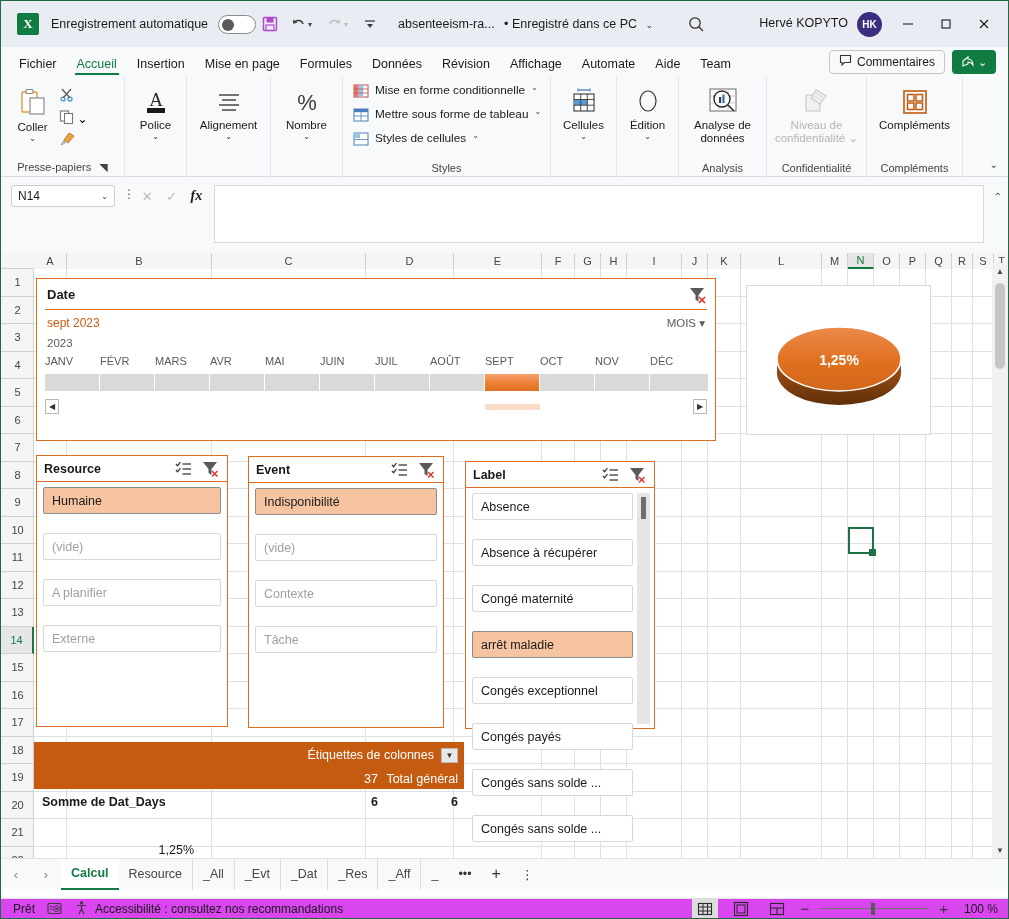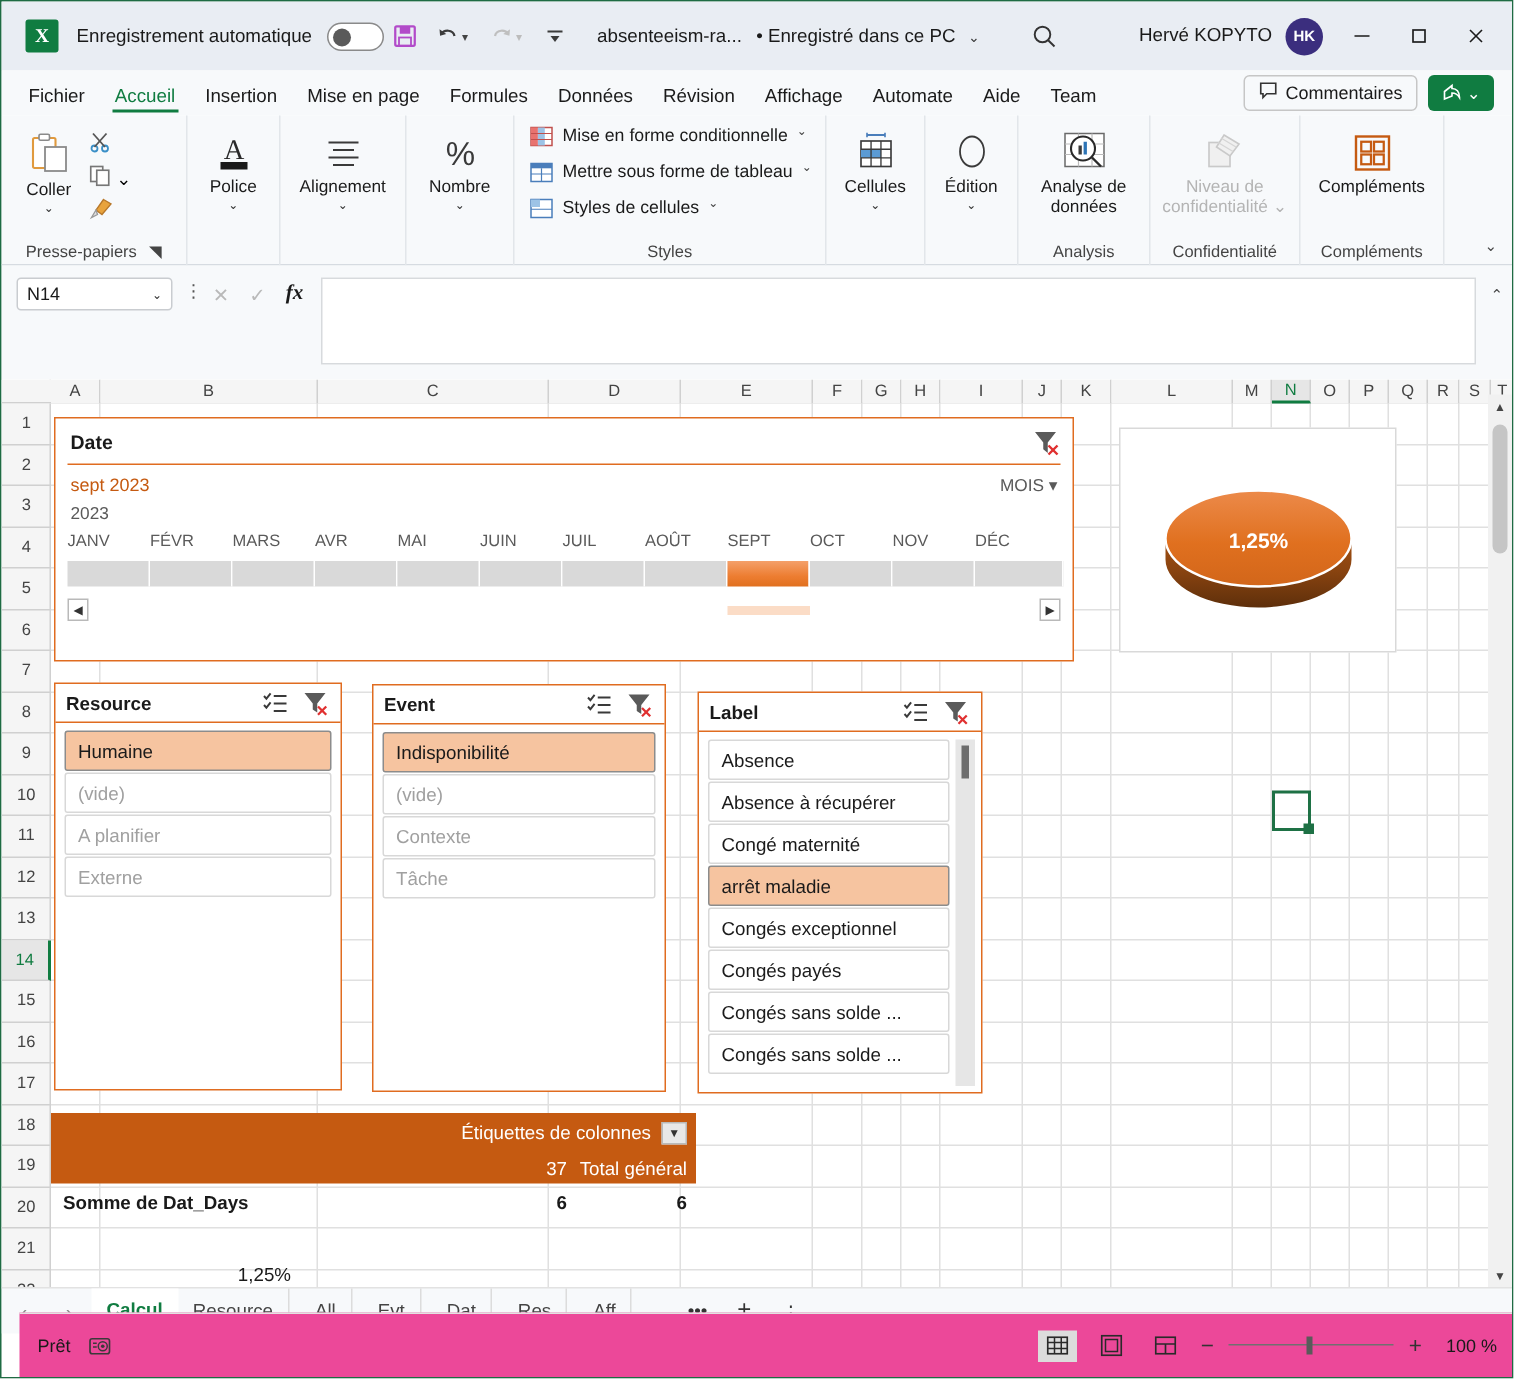--- a/index.html
+++ b/index.html
@@ -280,21 +280,21 @@
     font-size: 12.5px; font-weight: bold; color: #1a1a1a;
     border-bottom: 1px solid #e06c20;
     position: relative;
   }
   .slicer-head .ic { position: absolute; top: 4px; width: 18px; height: 18px; }
   .slicer-items { padding: 5px 6px 0 6px; }
   .sitem {
     height: 27px;
     border: 1px solid #d8d8d8;
     border-radius: 2px;
-    margin-bottom: 1px;
+    margin-bottom: 19px;
     display: flex; align-items: center;
     padding: 0 8px;
     font-size: 12.5px;
     color: #a0a0a0;
     background: #fff;
     white-space: nowrap; overflow: hidden;
   }
   .sitem.on {
     background: #f6c4a0;
     border: 1px solid #8c8c8c;
@@ -372,23 +372,23 @@
     position: absolute; right: 8px; bottom: 33px;
     width: 370px; height: 16px;
     background: #f1f1f1; border-radius: 8px;
     display:flex;align-items:center;
   }
   .hscroll .thumb { position:absolute; left: 16px; width: 300px; height: 9px; background: #6e6e6e; border-radius: 5px;}
   .hs-a { position:absolute; font-size: 8px; color:#444; }
 
   
   .statusbar {
-    position: absolute; left: 12px; right: 0; bottom: 0;
-    height: 43px;
-    background: #ec4899;
+    position: absolute; left: 0; right: 0; bottom: 0;
+    height: 20px;
+    background: #d946ef;
     display:flex; align-items:center;
     font-size: 12px; color: #1a1a1a;
     border-top: 1px solid #e2e2e2;
   }
   .sb-item { margin-left: 12px; display:flex; align-items:center; gap:6px; white-space: nowrap;}
   .zoomctl { position:absolute; right: 10px; display:flex; align-items:center; gap: 10px; }
   .viewbtn {
     width: 26px; height: 21px; display:flex;align-items:center;justify-content:center;
     color: #333;
   }
@@ -1060,20 +1060,29 @@
     <div class="sb-item">Prêt</div>
     <div class="sb-item">
       <svg width="15" height="15" viewBox="0 0 15 15">
           <rect x="1" y="2.5" width="13" height="10" rx="1.5" fill="none" stroke="#3a3a3a" stroke-width="1.1"></rect>
           <circle cx="9.5" cy="7.5" r="3" fill="none" stroke="#3a3a3a" stroke-width="1"></circle>
           <circle cx="9.5" cy="7.5" r="1.2" fill="#3a3a3a"></circle>
           <line x1="3" y1="5.5" x2="5.5" y2="5.5" stroke="#3a3a3a" stroke-width="1"></line>
           <line x1="3" y1="8" x2="5.5" y2="8" stroke="#3a3a3a" stroke-width="1"></line>
         </svg>
     </div>
+    <div class="sb-item">
+      <span>
+        <svg width="15" height="15" viewBox="0 0 15 15">
+            <circle cx="7.5" cy="2.8" r="1.6" fill="#3a3a3a"></circle>
+            <path d="M3 5.5 L12 5.5 M7.5 5 L7.5 9 M7.5 9 L5 14 M7.5 9 L10 14" stroke="#3a3a3a" stroke-width="1.2" fill="none"></path>
+          </svg>
+      </span>
+      <span>Accessibilité : consultez nos recommandations</span>
+    </div>
 
     <div class="zoomctl">
       <div class="viewbtn sel">
         <svg width="16" height="16" viewBox="0 0 16 16">
             <rect x="1.5" y="2.5" width="13" height="11" fill="none" stroke="#2a2a2a" stroke-width="1.1"></rect>
             <line x1="1.5" y1="6" x2="14.5" y2="6" stroke="#2a2a2a" stroke-width="1"></line>
             <line x1="1.5" y1="10" x2="14.5" y2="10" stroke="#2a2a2a" stroke-width="1"></line>
             <line x1="6" y1="2.5" x2="6" y2="13.5" stroke="#2a2a2a" stroke-width="1"></line>
             <line x1="10.5" y1="2.5" x2="10.5" y2="13.5" stroke="#2a2a2a" stroke-width="1"></line>
           </svg>

